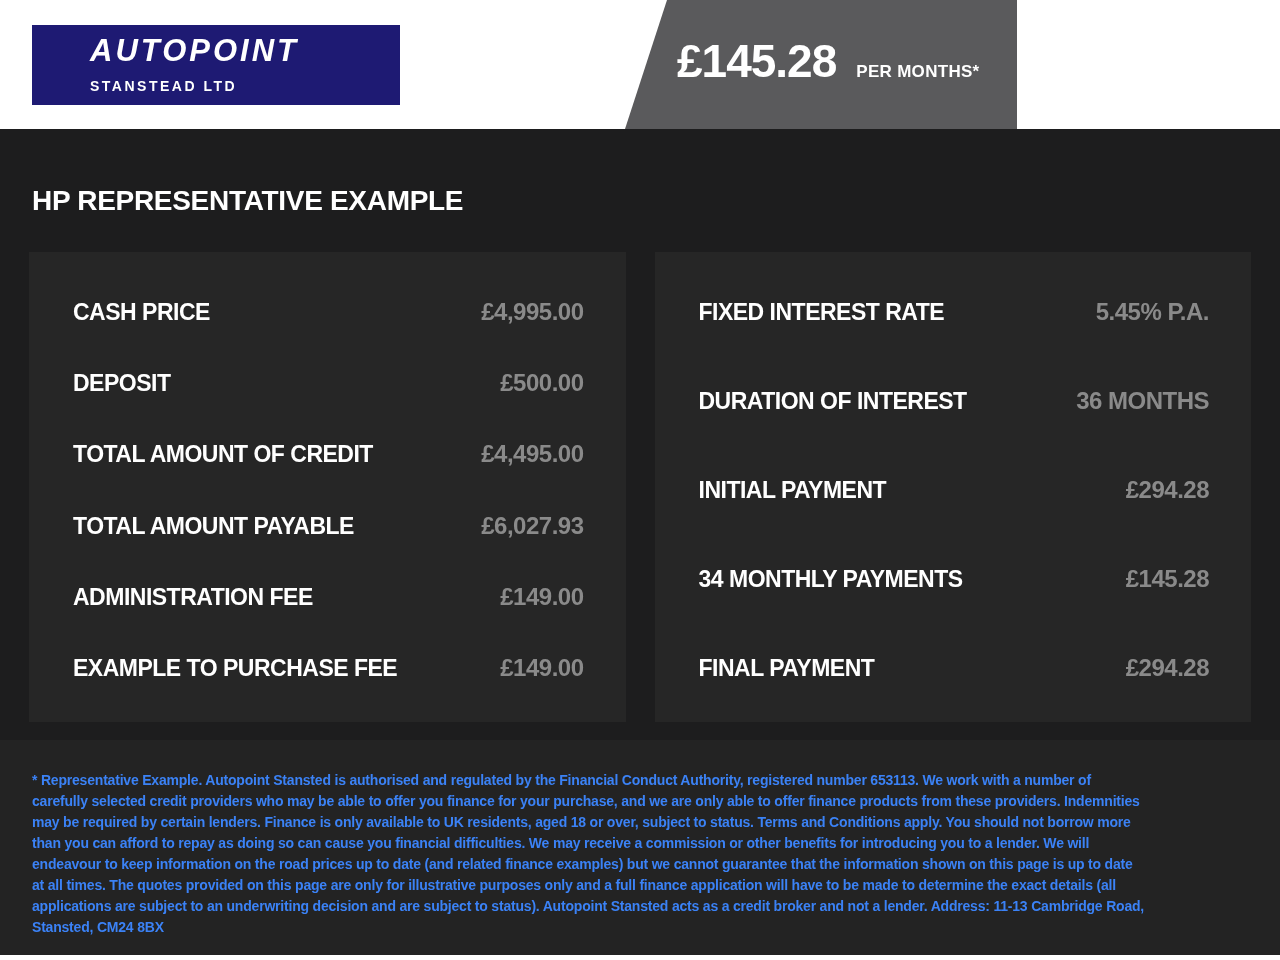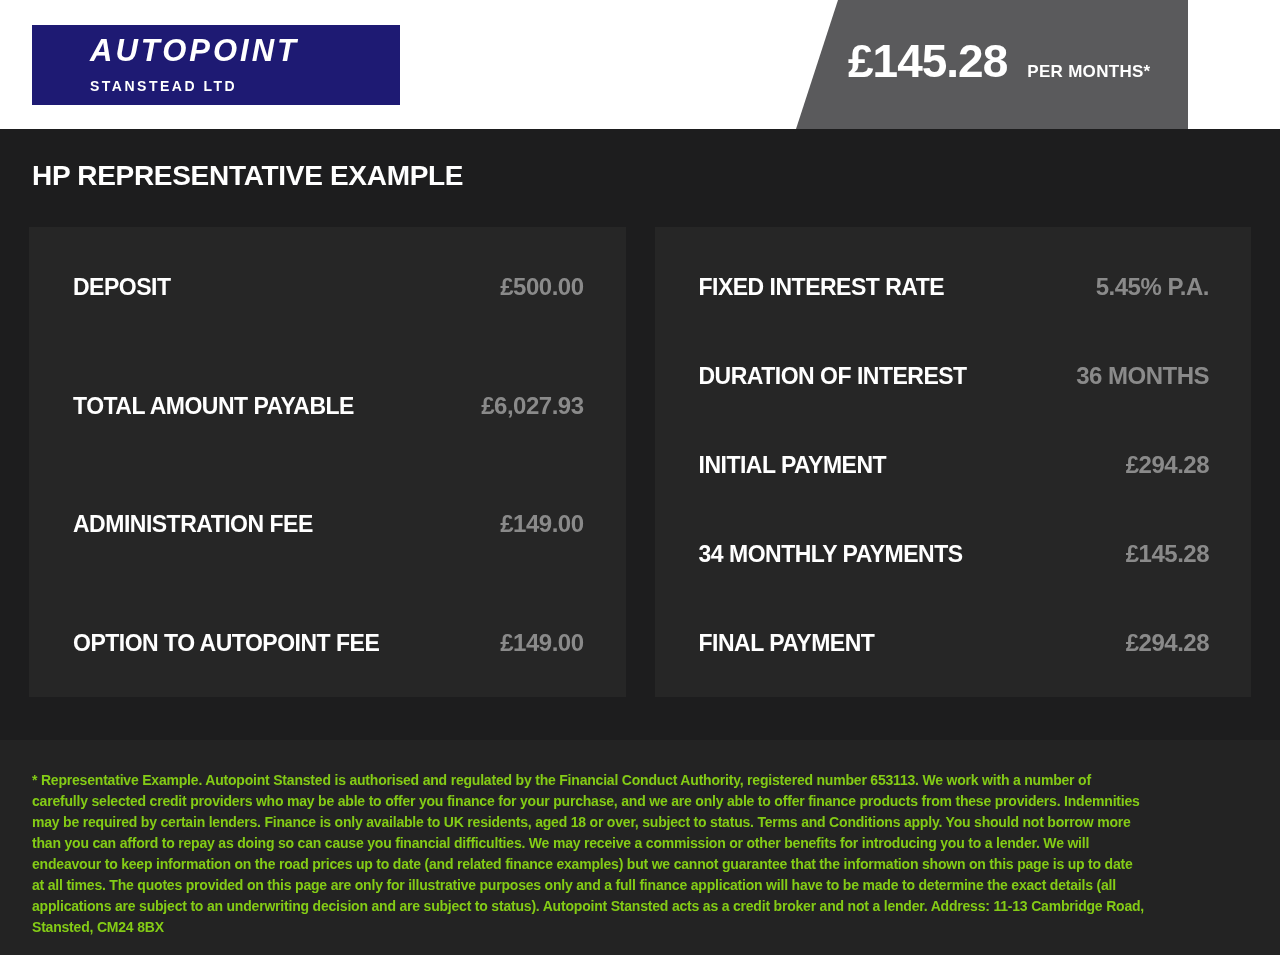--- a/index.html
+++ b/index.html
@@ -7,21 +7,21 @@
   body {
     font-family: "Liberation Sans", sans-serif;
     background: #ffffff;
     overflow: hidden;
     position: relative;
   }
 
   
   .top-band {
     position: relative;
-    width: 1188px;
+    width: 1017px;
     height: 129px;
     background: #ffffff;
   }
   .logo-box {
     position: absolute;
     left: 32px;
     top: 25px;
     width: 368px;
     height: 80px;
     background: #1e1a73;
@@ -71,21 +71,21 @@
     font-weight: 700;
     margin-left: 20px;
     letter-spacing: 0.3px;
   }
 
   
   .main-band {
     width: 1280px;
     height: 611px;
     background: #1d1d1e;
-    padding-top: 31px;
+    padding-top: 56px;
   }
   .page-title {
     color: #ffffff;
     font-size: 28px;
     font-weight: 700;
     letter-spacing: -0.3px;
     line-height: 32px;
     margin: 0 0 35px 32px;
   }
   .panels {
@@ -124,21 +124,21 @@
   }
 
   
   .footer-band {
     width: 1280px;
     height: 215px;
     background: #232323;
     padding: 30px 32px 0 32px;
   }
   .disclaimer {
-    color: #84cc16;
+    color: #3b82f6;
     font-size: 14px;
     font-weight: 700;
     line-height: 21px;
     letter-spacing: -0.2px;
     max-width: 1115px;
   }
   .bottom-strip {
     width: 1280px;
     height: 5px;
     background: #ffffff;
@@ -157,33 +157,41 @@
     <span class="price-period">PER MONTHS*</span>
   </div>
 </div>
 
 <div class="main-band">
   <h1 class="page-title">HP REPRESENTATIVE EXAMPLE</h1>
   <div class="panels">
 
     <div class="panel">
       <div class="row">
+        <span class="row-label">CASH PRICE</span>
+        <span class="row-value">£4,995.00</span>
+      </div>
+      <div class="row">
         <span class="row-label">DEPOSIT</span>
         <span class="row-value">£500.00</span>
       </div>
       <div class="row">
+        <span class="row-label">TOTAL AMOUNT OF CREDIT</span>
+        <span class="row-value">£4,495.00</span>
+      </div>
+      <div class="row">
         <span class="row-label">TOTAL AMOUNT PAYABLE</span>
         <span class="row-value">£6,027.93</span>
       </div>
       <div class="row">
         <span class="row-label">ADMINISTRATION FEE</span>
         <span class="row-value">£149.00</span>
       </div>
       <div class="row">
-        <span class="row-label">OPTION TO AUTOPOINT FEE</span>
+        <span class="row-label">EXAMPLE TO PURCHASE FEE</span>
         <span class="row-value">£149.00</span>
       </div>
     </div>
 
     <div class="panel">
       <div class="row">
         <span class="row-label">FIXED INTEREST RATE</span>
         <span class="row-value">5.45% P.A.</span>
       </div>
       <div class="row">

